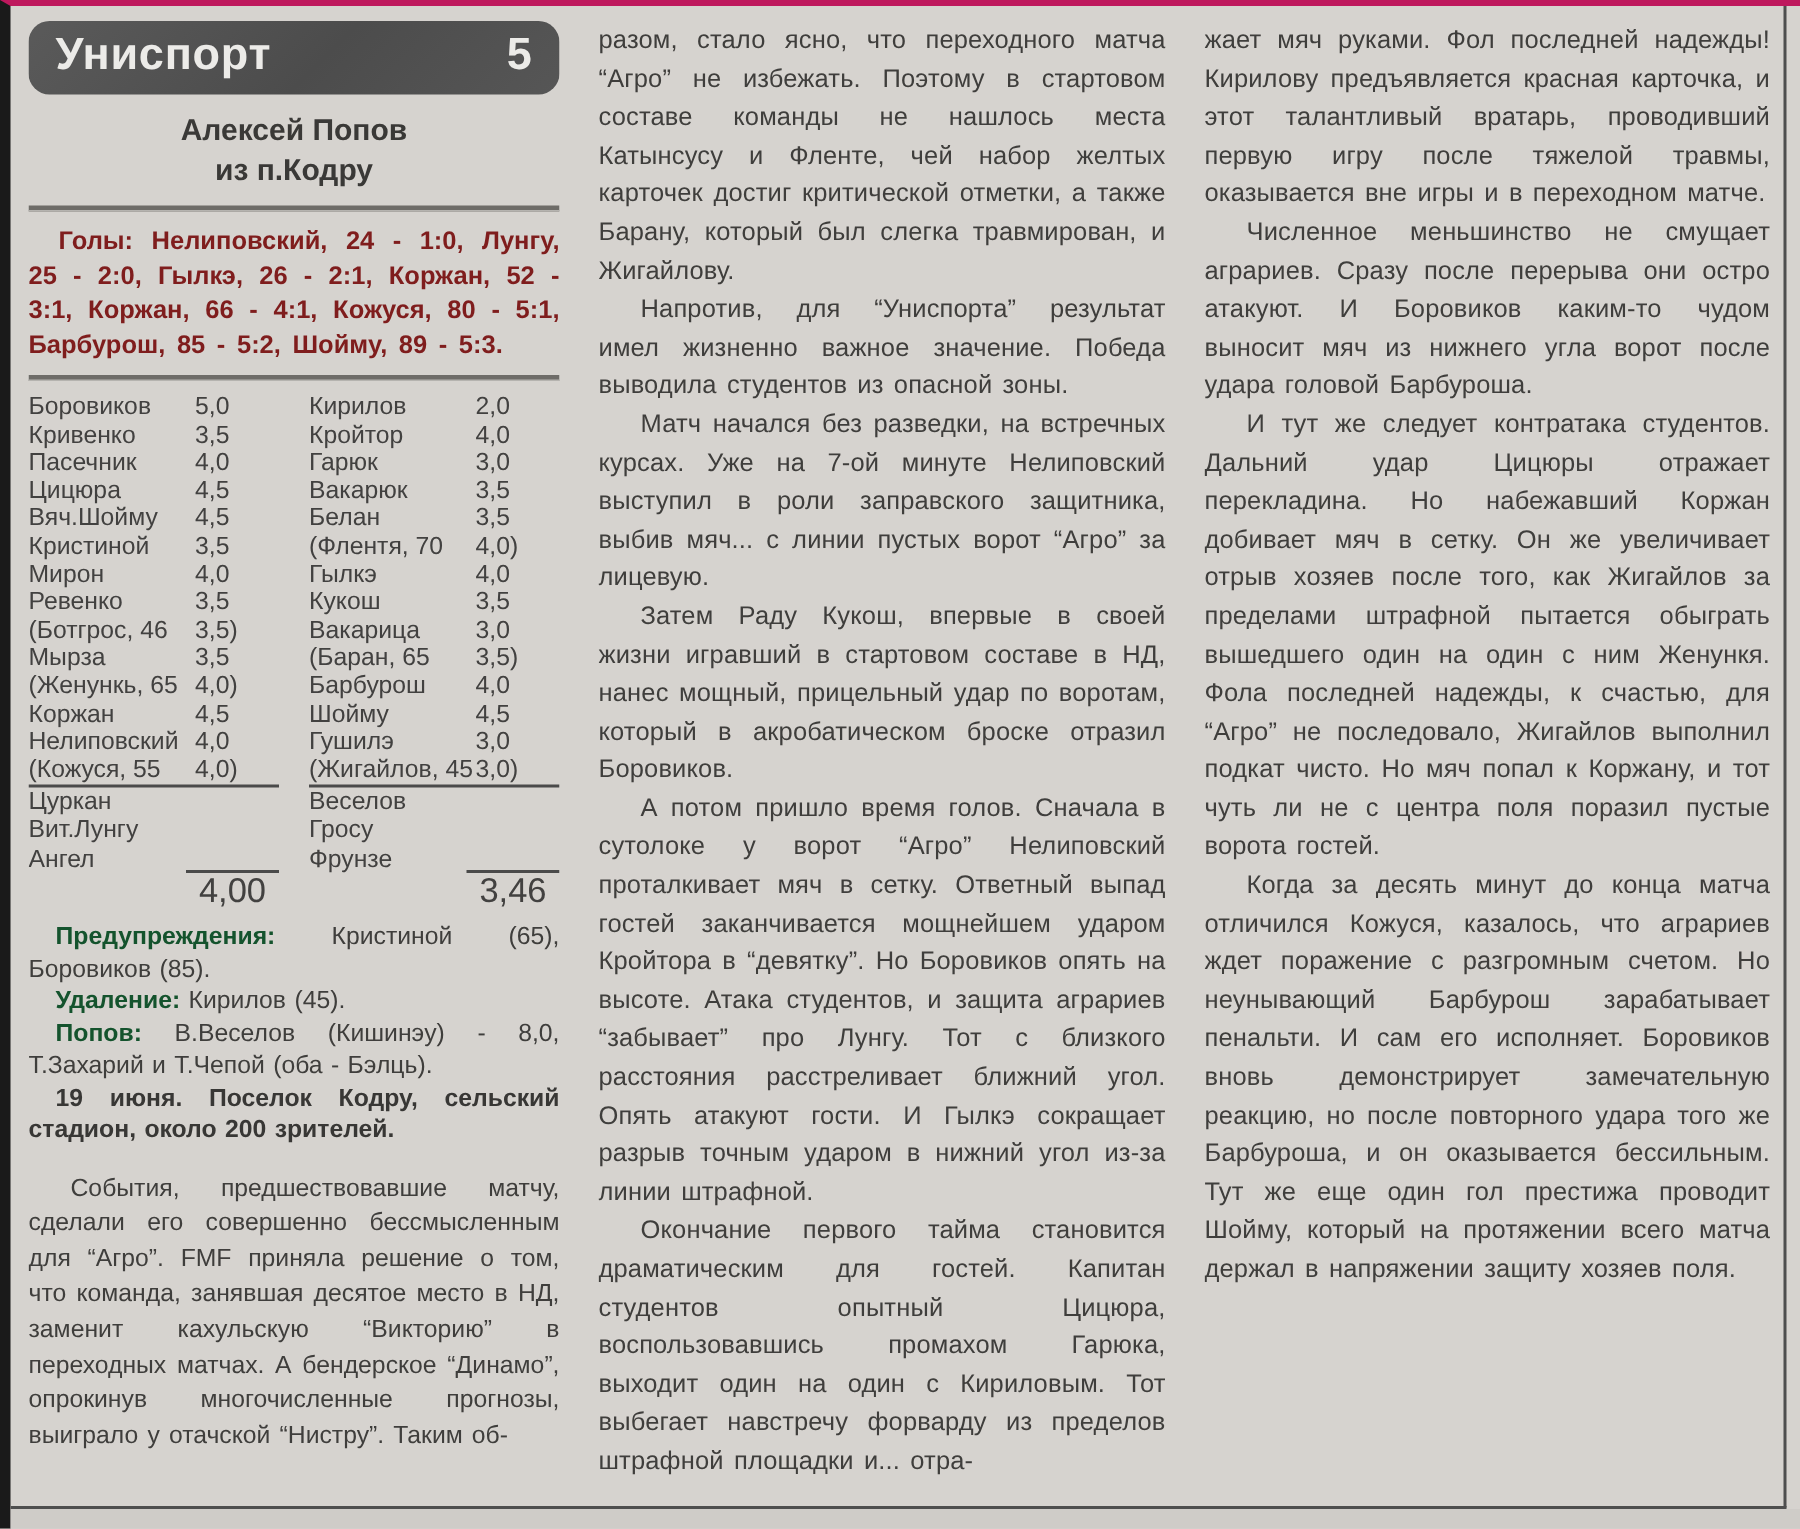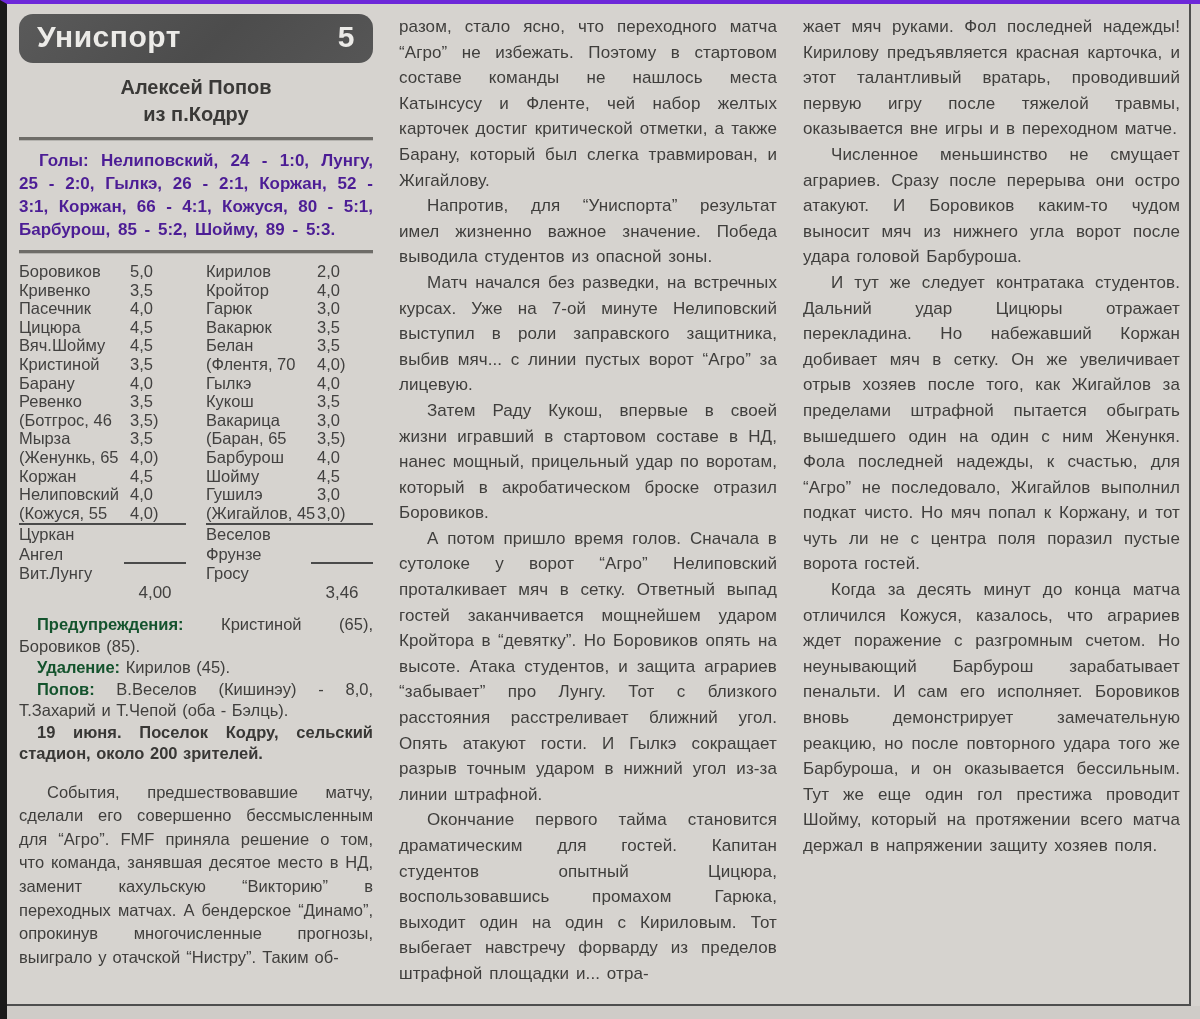--- a/index.html
+++ b/index.html
@@ -7,21 +7,21 @@
     width:1200px;height:1019px;position:relative;
     background:#c7c5c1;
     font-family:"Liberation Sans","DejaVu Sans",sans-serif;
     color:#3f3e3c;
     -webkit-font-smoothing:antialiased;
   }
   .scan{
     position:absolute;inset:0;
     background:#d6d3cf;
     border-left:7px solid #1a1a1a;
-    border-top:4px solid #6d28d9;
+    border-top:4px solid #be185d;
     overflow:hidden;
   }
   .frame-right{position:absolute;top:0;bottom:14px;right:9px;width:2px;background:#4e4e4e;}
   .frame-bottom{position:absolute;left:0;right:9px;bottom:13px;height:2px;background:#4e4e4e;}
   .below-strip{position:absolute;left:0;right:0;bottom:0;height:13px;background:#cfccc8;}
 
   .content{
     position:absolute;left:12px;top:10px;right:20px;bottom:22px;
     display:flex;gap:26px;overflow:hidden;
   }
@@ -42,33 +42,33 @@
     letter-spacing:0.5px;
   }
   .scorebox .srow{display:flex;justify-content:space-between;line-height:35px;}
   .byline{
     text-align:center;font-weight:bold;font-size:20px;line-height:27px;
     margin-top:11px;color:#3a3937;
   }
   .rule{height:3px;background:#6e6c68;border-bottom:1px solid #b5b3af;margin:9px 0 8px 0;}
   .goals{
     font-weight:bold;font-size:17px;line-height:23px;text-align:justify;
-    color:#4c1d95;margin:4px 0 2px 0;text-indent:20px;
+    color:#7f1d1d;margin:4px 0 2px 0;text-indent:20px;
     word-spacing:3px;
   }
   .ratings{font-size:16.5px;line-height:18.6px;margin-top:4px;color:#424140;}
   .trow{display:flex;}
   .half{flex:1;display:flex;min-width:0;}
   .half.h-home{margin-right:20px;}
   .pname{flex:1;white-space:nowrap;overflow:hidden;}
   .prate{width:56px;flex:0 0 56px;white-space:nowrap;}
   .trow.u .half{border-bottom:2px solid #4a4a4a;padding-bottom:1px;}
   .trow.subs-last{margin-top:1px;}
   .sumline{width:62px;flex:0 0 62px;align-self:flex-end;border-bottom:2px solid #4a4a4a;height:12px;}
-  .avgrow .prate{width:62px;flex:0 0 62px;text-align:center;font-size:17px;}
+  .avgrow .prate{width:62px;flex:0 0 62px;text-align:center;font-size:23px;}
   .avgrow{line-height:22px;}
   .spacer{flex:1;}
 
   .notes{margin-top:10px;font-size:16.5px;line-height:21.5px;text-align:justify;word-spacing:1px;}
   .notes p{margin:0;text-indent:18px;}
   .b{font-weight:bold;color:#14532d;}
   .venue{font-weight:bold;color:#383735;}
 
   .article{font-size:16.5px;line-height:23.6px;text-align:justify;word-spacing:1.5px;}
   .article p{margin:0;}
@@ -161,21 +161,21 @@
               <span class="pname">Кристиной</span>
               <span class="prate">3,5</span>
             </div>
           <div class="half">
               <span class="pname">(Флентя, 70</span>
               <span class="prate">4,0)</span>
             </div>
         </div>
         <div class="trow">
           <div class="half h-home">
-              <span class="pname">Барану</span>
+              <span class="pname">Мирон</span>
               <span class="prate">4,0</span>
             </div>
           <div class="half">
               <span class="pname">Гылкэ</span>
               <span class="prate">4,0</span>
             </div>
         </div>
         <div class="trow">
           <div class="half h-home">
               <span class="pname">Ревенко</span>
@@ -248,36 +248,36 @@
         </div>
 
         <div class="trow">
           <div class="half h-home">
               <span class="pname">Цуркан</span>
             </div>
           <div class="half">
               <span class="pname">Веселов</span>
             </div>
         </div>
+        <div class="trow">
+          <div class="half h-home">
+              <span class="pname">Вит.Лунгу</span>
+            </div>
+          <div class="half">
+              <span class="pname">Гросу</span>
+            </div>
+        </div>
         <div class="trow subs-last">
           <div class="half h-home">
               <span class="pname">Ангел</span>
               <span class="sumline"></span>
             </div>
           <div class="half">
               <span class="pname">Фрунзе</span>
               <span class="sumline"></span>
-            </div>
-        </div>
-        <div class="trow">
-          <div class="half h-home">
-              <span class="pname">Вит.Лунгу</span>
-            </div>
-          <div class="half">
-              <span class="pname">Гросу</span>
             </div>
         </div>
         <div class="trow avgrow">
           <div class="half h-home">
               <span class="spacer"></span>
               <span class="prate">4,00</span>
             </div>
           <div class="half">
               <span class="spacer"></span>
               <span class="prate">3,46</span>

